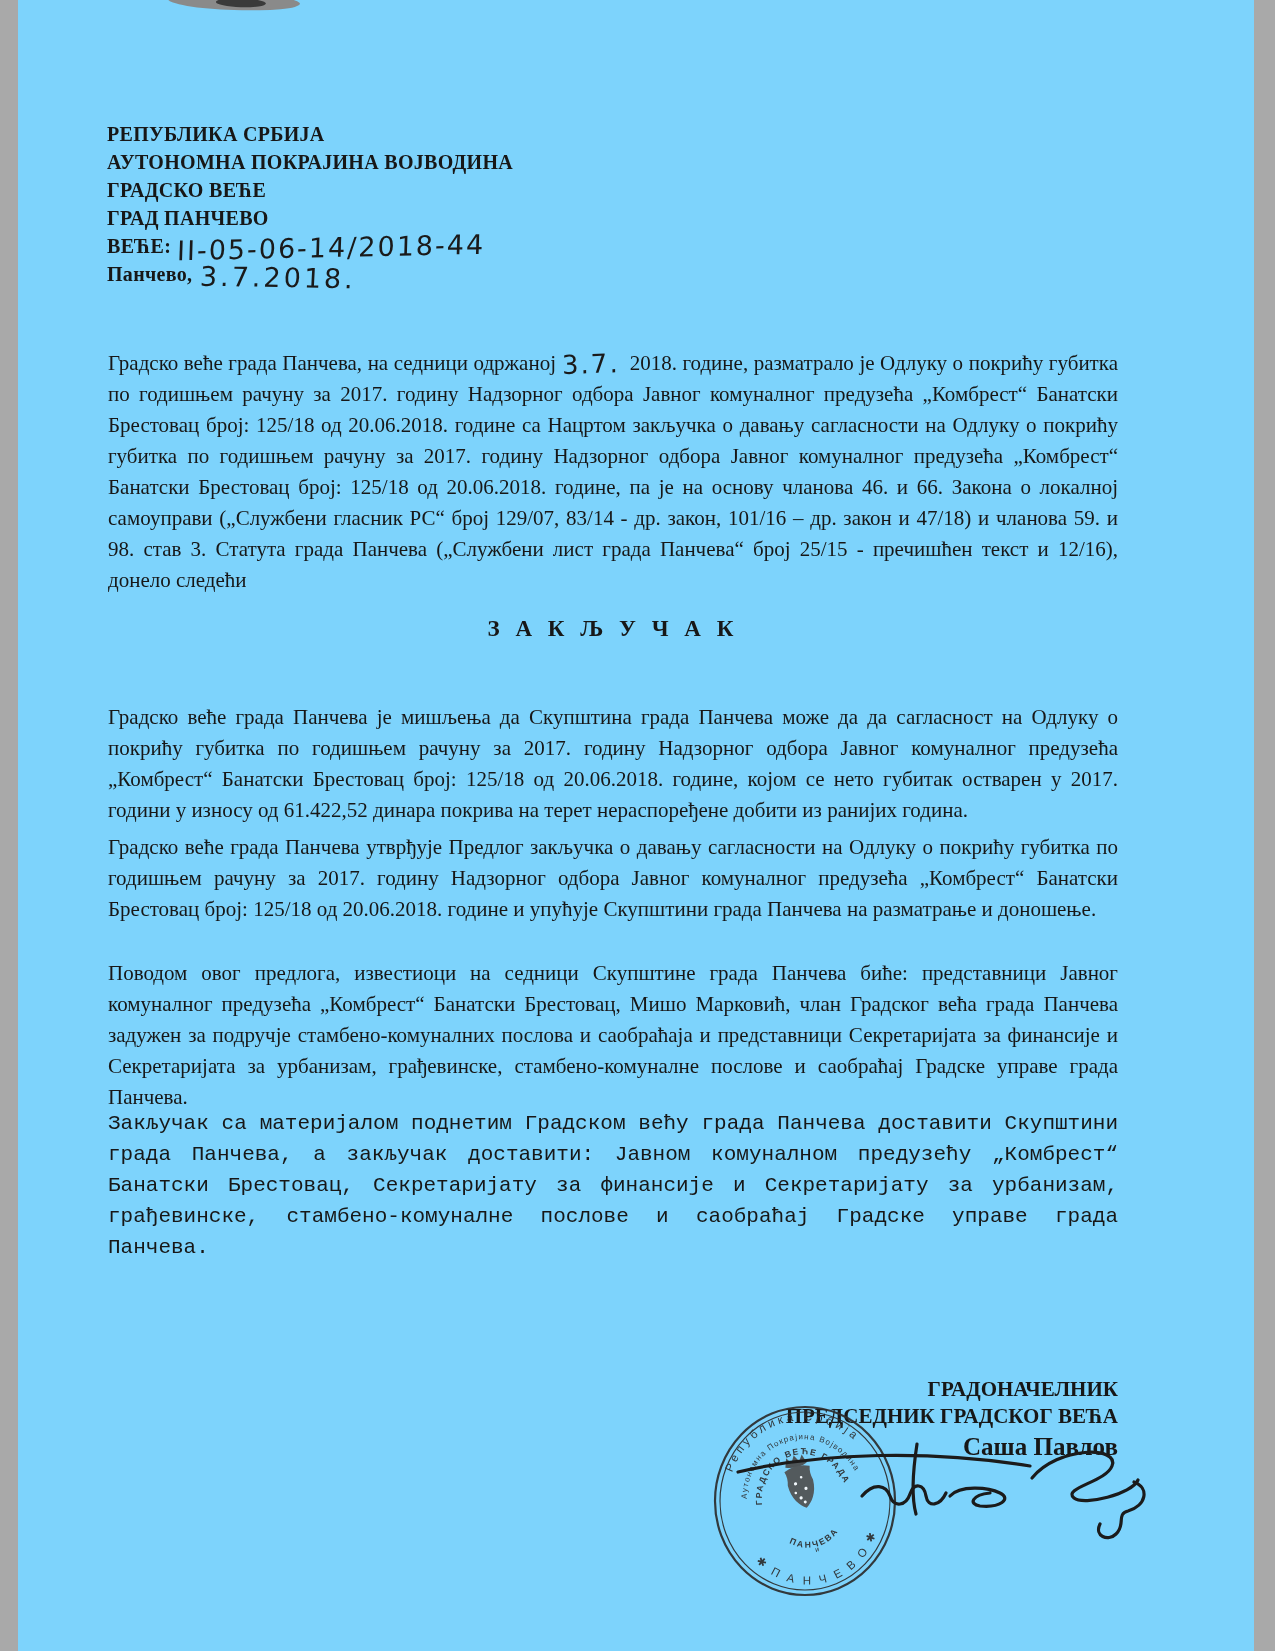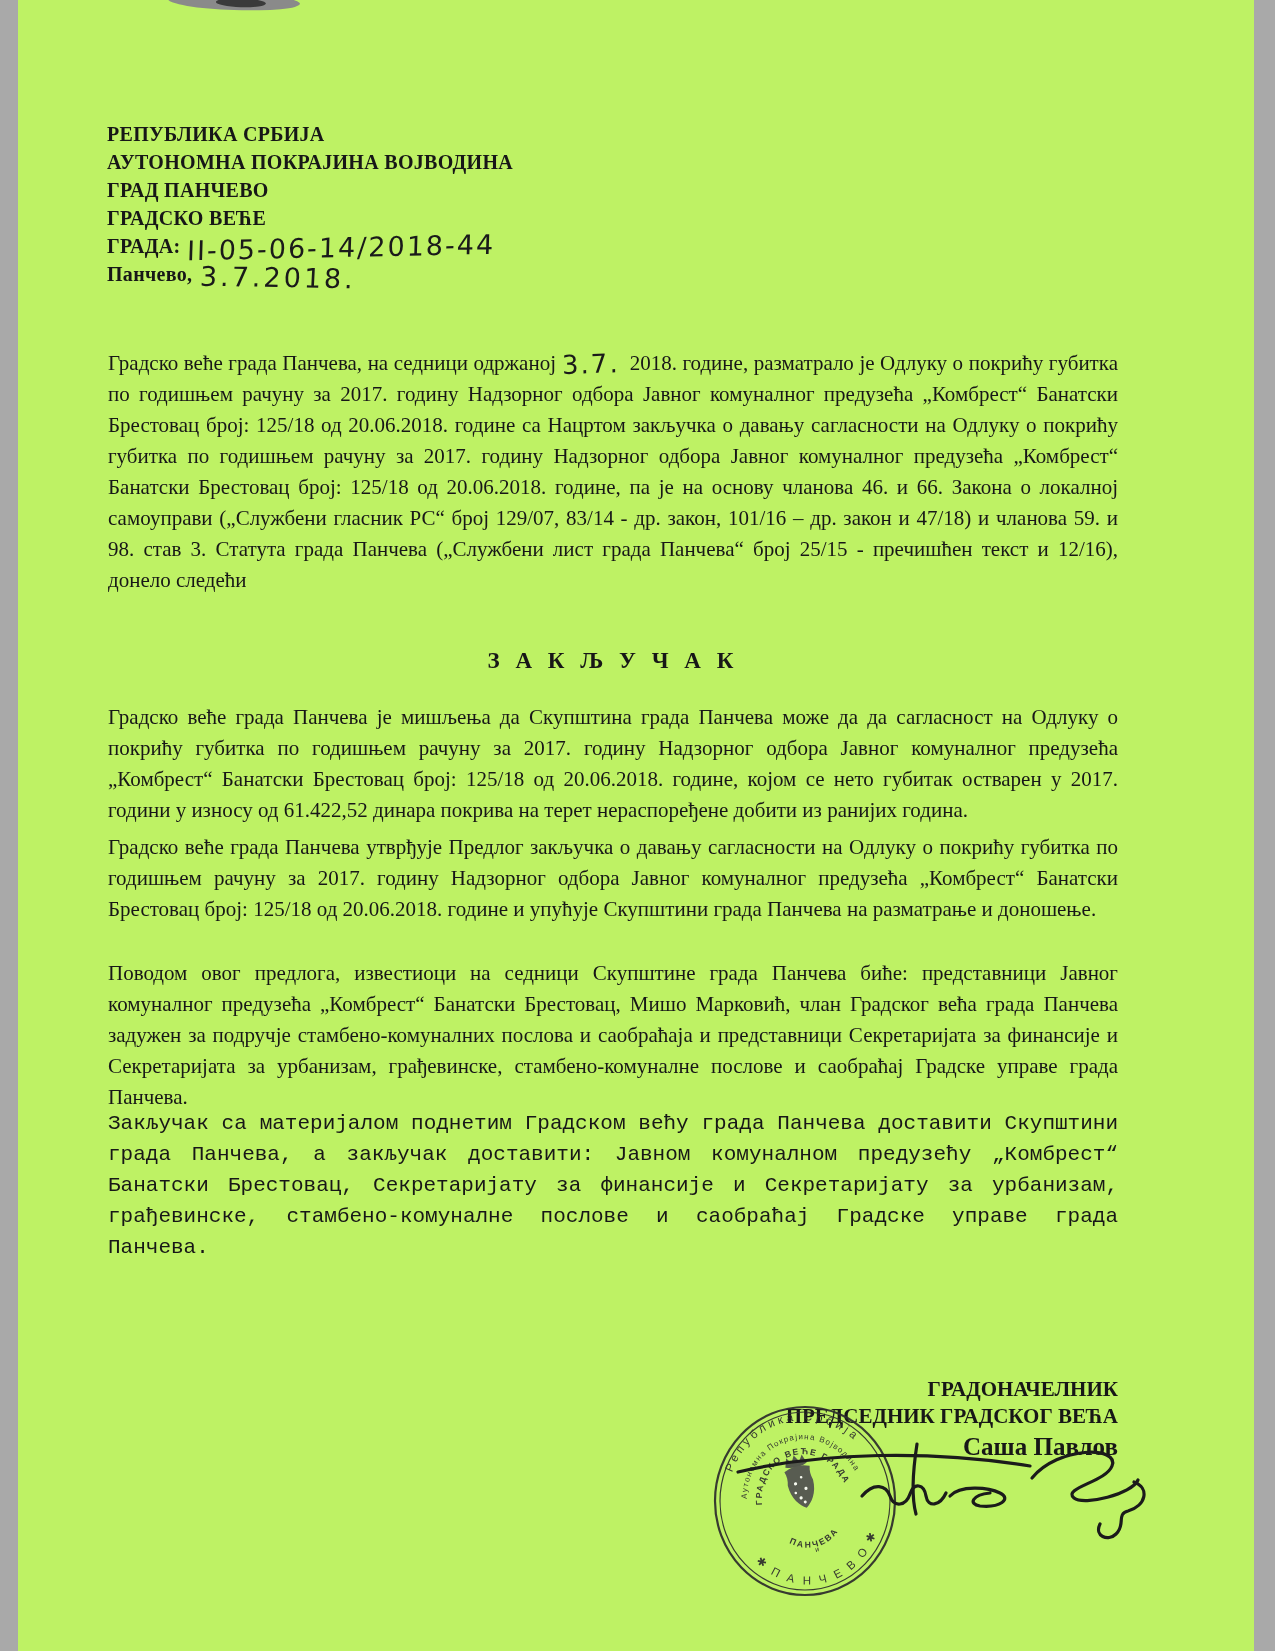--- a/index.html
+++ b/index.html
@@ -1,17 +1,17 @@
 <!DOCTYPE html>
 <html><head>
 <meta charset="utf-8">
 <style>
   html,body{margin:0;padding:0;background:#e8e8e8;}
   .canvas{
-    position:relative;width:1275px;height:1651px;background:#bef264;
+    position:relative;width:1275px;height:1651px;background:#7dd3fc;
     overflow:hidden;font-family:"Liberation Serif",serif;color:#171717;
   }
   .edge{position:absolute;top:0;bottom:0;background:#a9a9a9;}
   .edge.left{left:0;width:18px;}
   .edge.right{right:0;width:21px;}
   .smudge{position:absolute;left:168px;top:-7px;width:132px;height:17px;
     background:#8a8a8a;border-radius:50%;transform:rotate(2deg);}
   .smudge .core{position:absolute;left:48px;top:5px;width:50px;height:9px;
     background:#3a3a3a;border-radius:50%;}
   .doc-header{position:absolute;left:107px;top:120px;font-weight:bold;
@@ -20,21 +20,21 @@
   .hand{font-family:"DejaVu Sans",sans-serif;font-weight:400;color:#1a1a1a;}
   .hand.number{display:inline-block;font-size:27px;letter-spacing:2px;
     transform:rotate(-1.2deg) skewX(-3deg);vertical-align:-4px;margin-left:6px;}
   .hand.dateline{display:inline-block;font-size:27px;letter-spacing:3px;
     transform:rotate(1deg) skewX(-2deg);vertical-align:-6px;margin-left:8px;}
   .par{position:absolute;left:108px;width:1010px;font-size:21px;
     line-height:31px;text-align:justify;margin:0;}
   .hand.inline{display:inline-block;font-size:26px;line-height:10px;
     letter-spacing:2px;transform:rotate(-2deg);padding:0 10px 0 6px;
     vertical-align:-3px;}
-  .doc-title{position:absolute;left:108px;width:1010px;top:648px;margin:0;
+  .doc-title{position:absolute;left:108px;width:1010px;top:616px;margin:0;
     text-align:center;font-size:23px;font-weight:bold;letter-spacing:5px;}
   .sig-block{position:absolute;left:738px;top:1376px;width:380px;
     text-align:right;font-weight:bold;font-size:21px;line-height:27px;}
   .sig-name{font-size:25px;margin-top:3px;}
   svg.stamp{position:absolute;left:710px;top:1402px;opacity:.92;}
   svg.signature{position:absolute;left:732px;top:1438px;}
   .stamp-text{fill:#2c2c2c;font-family:"Liberation Sans",sans-serif;}
 </style>
 </head>
 <body>
@@ -43,23 +43,23 @@
 
   <div class="edge left"></div>
   <div class="edge right"></div>
   <div class="smudge">
       <span class="core"></span>
     </div>
 
   <header class="doc-header">
     <div class="row">РЕПУБЛИКА СРБИЈА</div>
     <div class="row">АУТОНОМНА ПОКРАЈИНА ВОЈВОДИНА</div>
+    <div class="row">ГРАДСКО ВЕЋЕ</div>
     <div class="row">ГРАД ПАНЧЕВО</div>
-    <div class="row">ГРАДСКО ВЕЋЕ</div>
-    <div class="row"><span>ГРАДА:</span><span class="hand number">II-05-06-14/2018-44</span></div>
+    <div class="row"><span>ВЕЋЕ:</span><span class="hand number">II-05-06-14/2018-44</span></div>
     <div class="row"><span>Панчево,</span><span class="hand dateline">3.7.2018.</span></div>
   </header>
 
   <p class="par" style="top:348px;">
     <span>Градско веће града Панчева, на седници одржаној</span><span class="hand inline">3.7.</span><span>2018. године, разматрало је Одлуку о покрићу губитка по годишњем рачуну за 2017. годину Надзорног одбора Јавног комуналног предузећа „Комбрест“ Банатски Брестовац број: 125/18 од 20.06.2018. године са Нацртом закључка о давању сагласности на Одлуку о покрићу губитка по годишњем рачуну за 2017. годину Надзорног одбора Јавног комуналног предузећа „Комбрест“ Банатски Брестовац број: 125/18 од 20.06.2018. године, па је на основу чланова 46. и 66. Закона о локалној самоуправи („Службени гласник РС“ број 129/07, 83/14 - др. закон, 101/16 – др. закон и 47/18) и чланова 59. и 98. став 3. Статута града Панчева („Службени лист града Панчева“ број 25/15 - пречишћен текст и 12/16), донело следећи</span>
   </p>
 
   <h1 class="doc-title">З А К Љ У Ч А К</h1>
 
   <p class="par" style="top:702px;">Градско веће града Панчева је мишљења да Скупштина града Панчева може да да сагласност на Одлуку о покрићу губитка по годишњем рачуну за 2017. годину Надзорног одбора Јавног комуналног предузећа „Комбрест“ Банатски Брестовац број: 125/18 од 20.06.2018. године, којом се нето губитак остварен у 2017. години у износу од 61.422,52 динара покрива на терет нераспоређене добити из ранијих година.</p>

